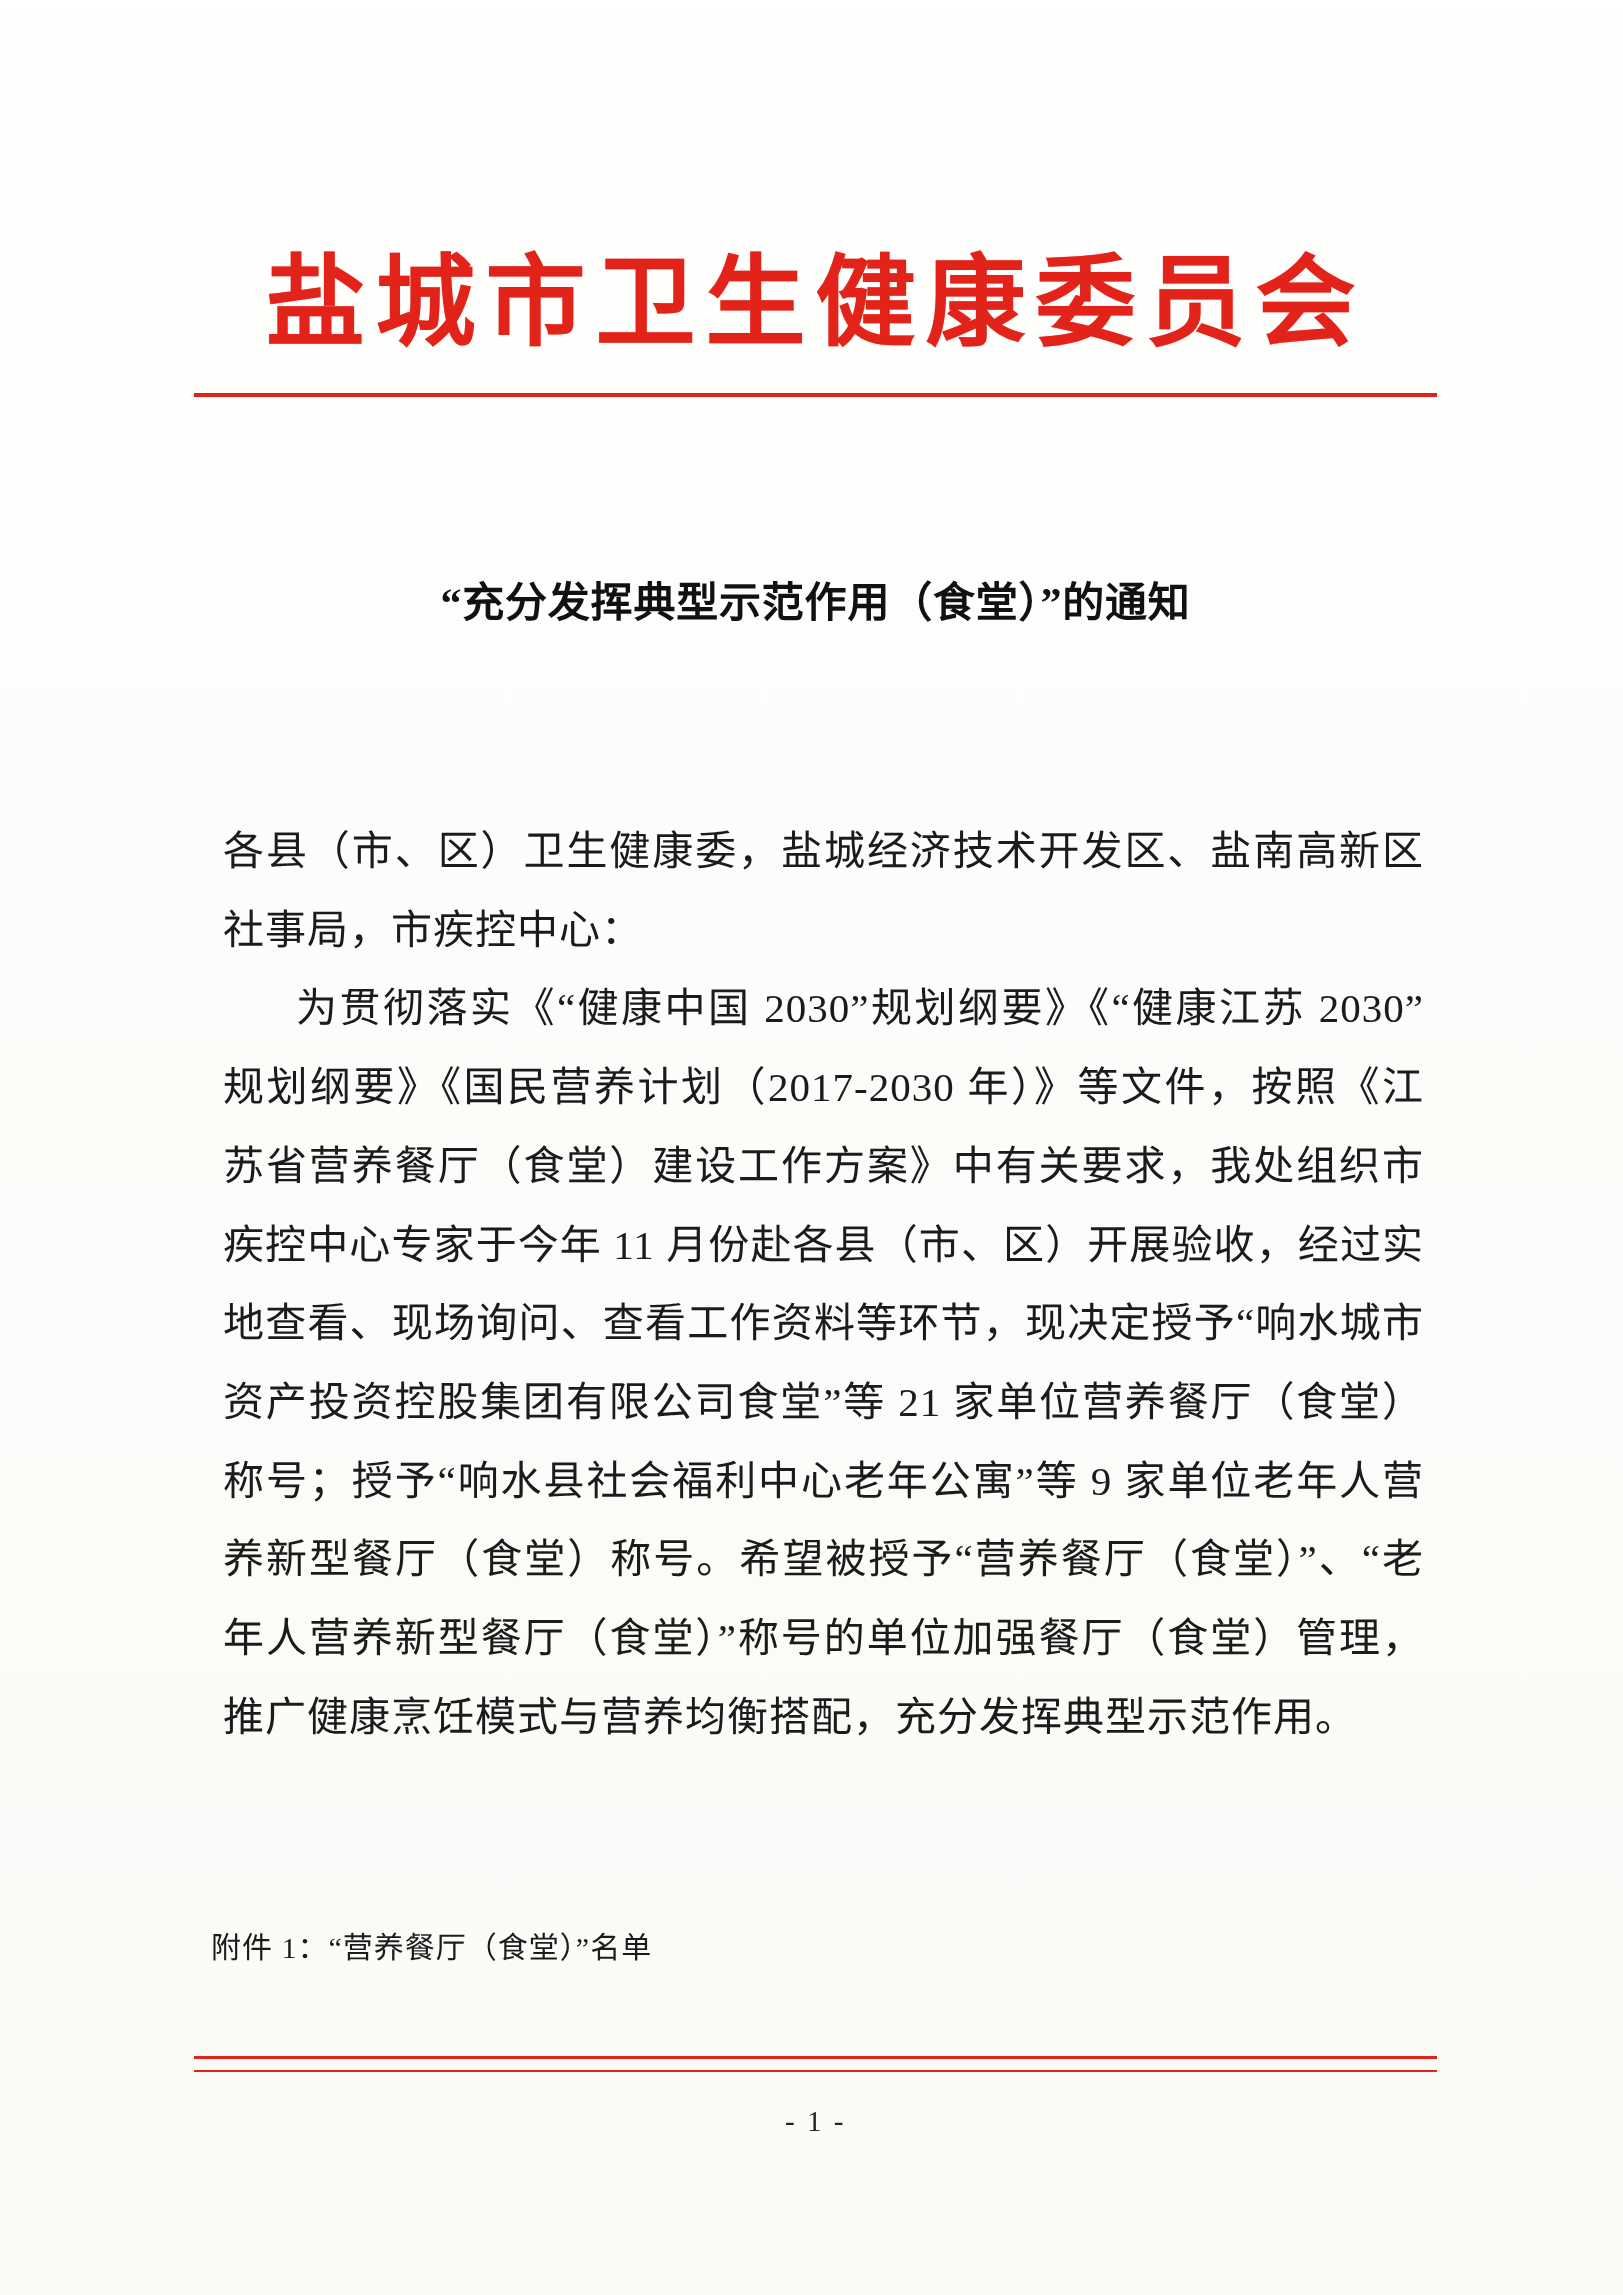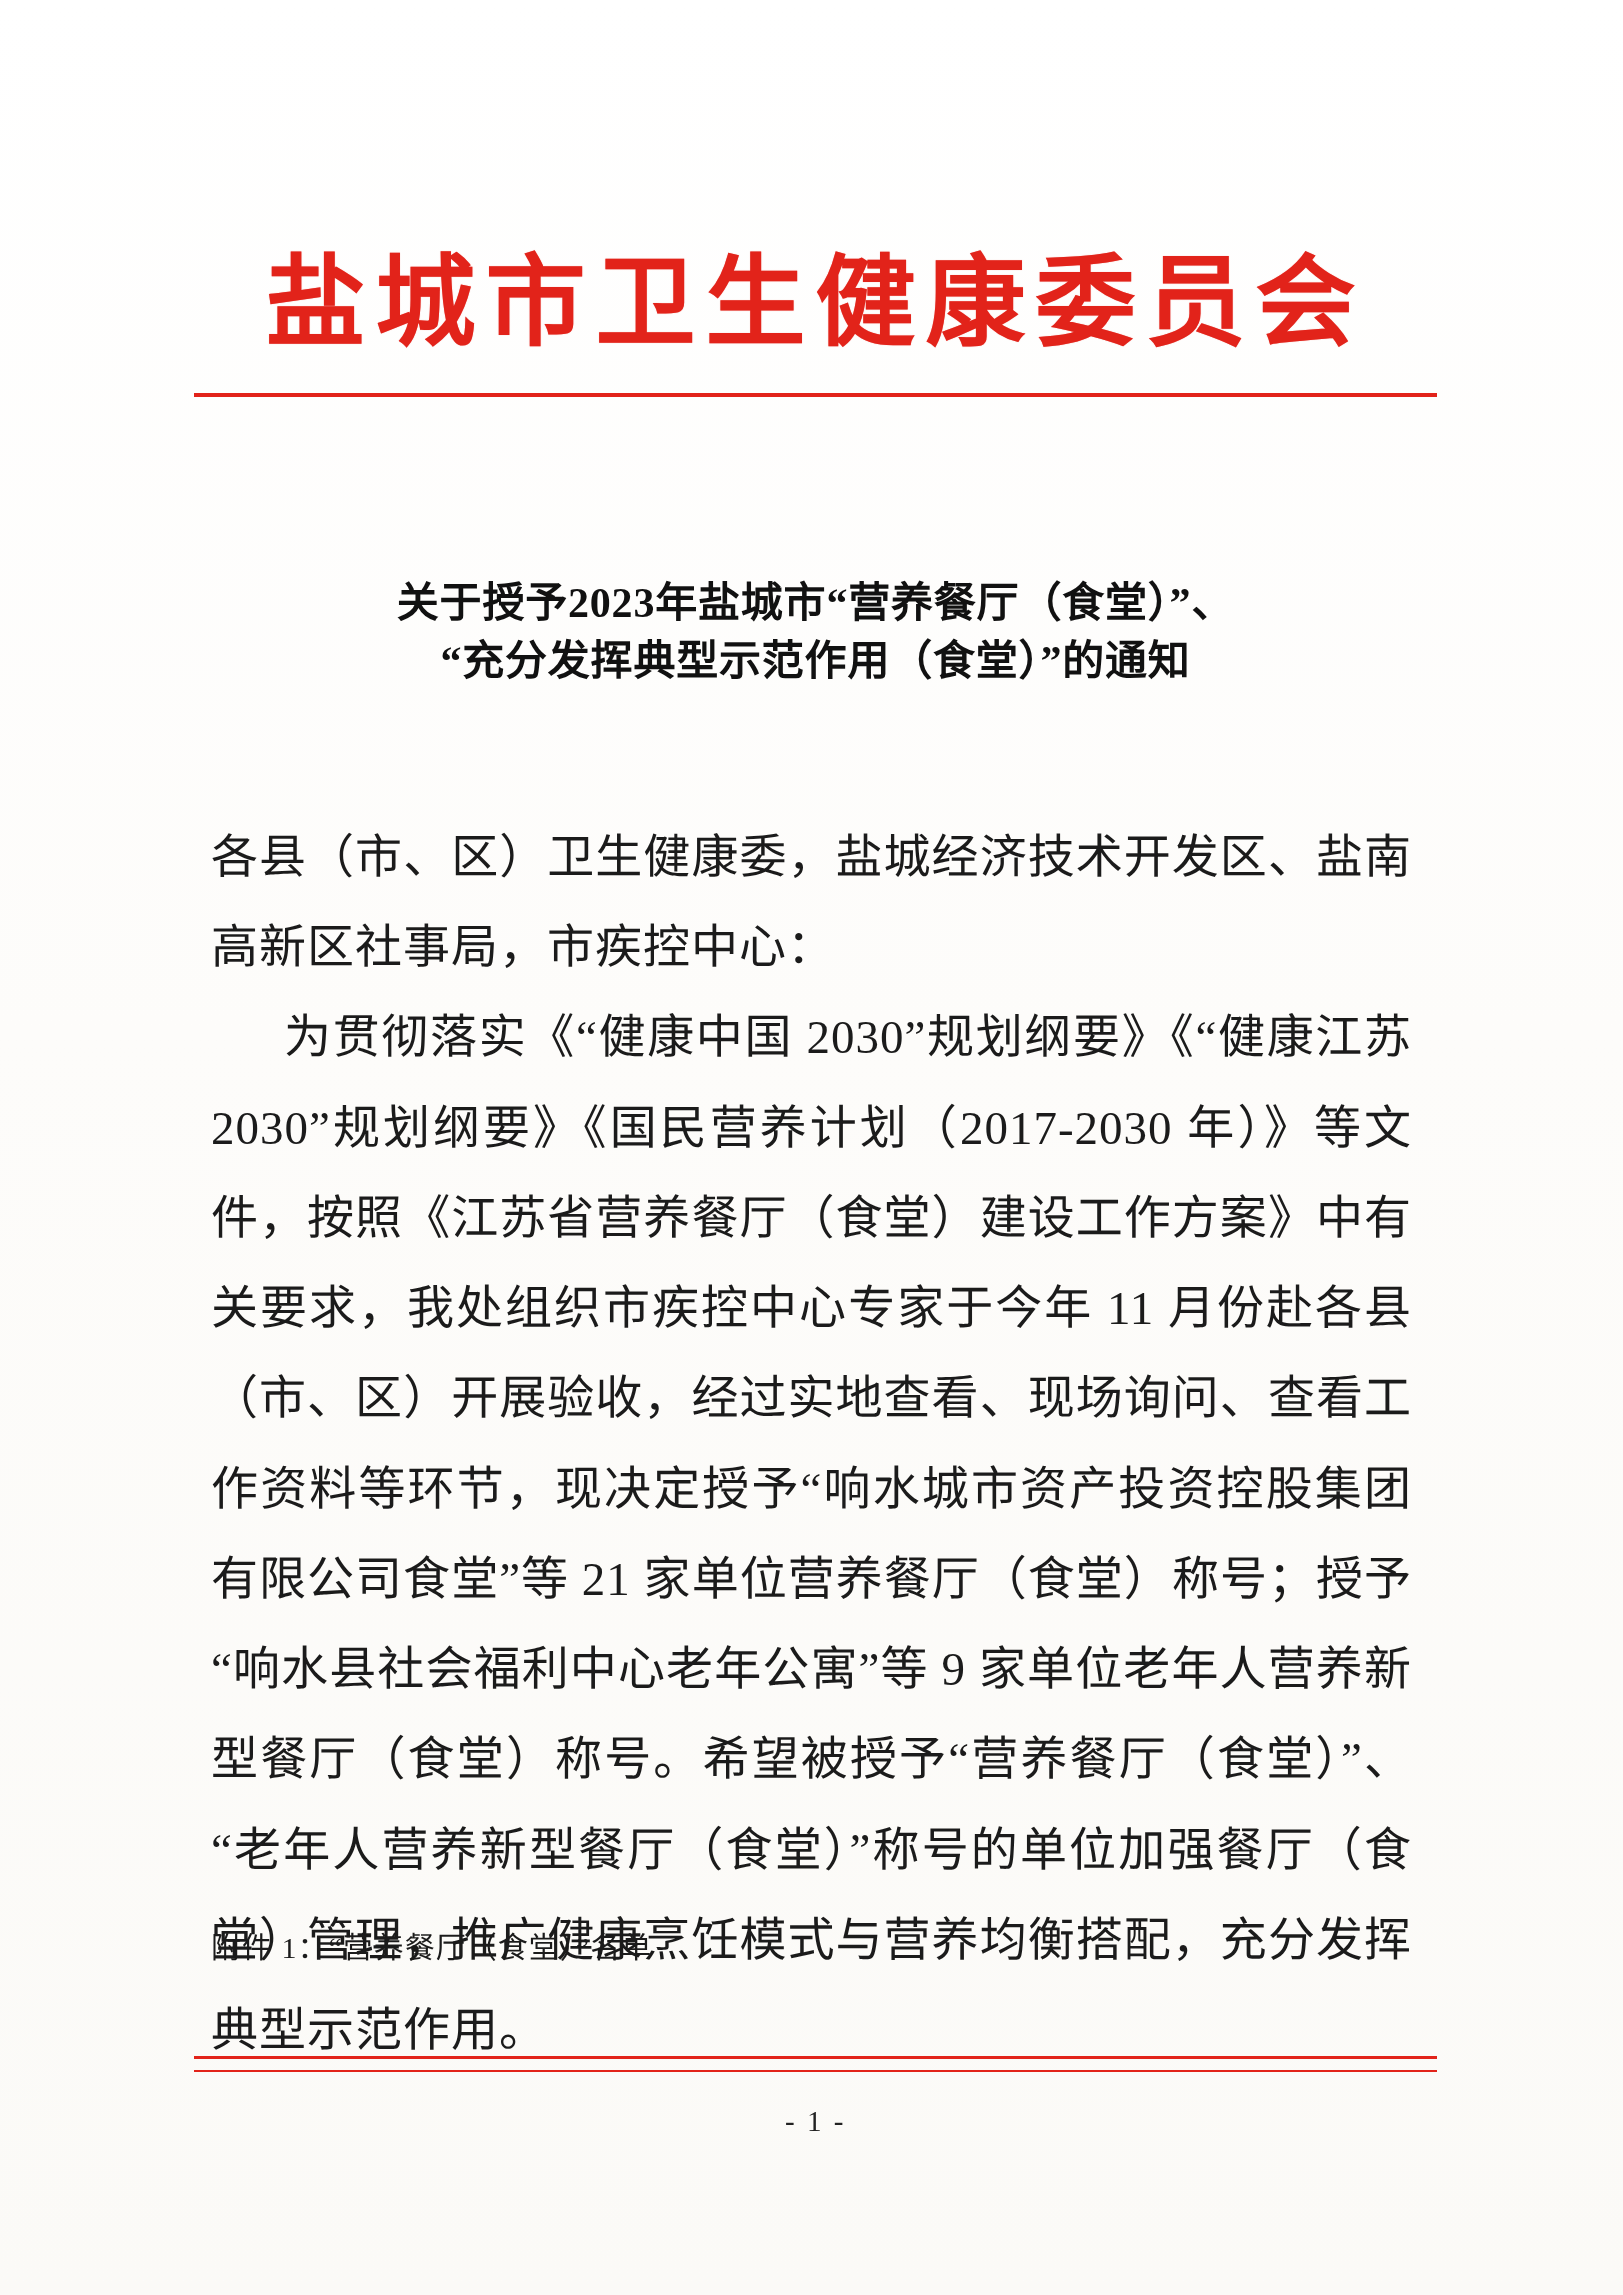--- a/index.html
+++ b/index.html
@@ -77,23 +77,23 @@
     line-height: 1.38;
     letter-spacing: 0.8px;
     color: #111111;
   }
   .doc-title .line2 { display: block; }
 
   
   .body-text {
     position: absolute;
     top: 812px;
-    left: 17px;
+    left: 29px;
     width: 1201px;
-    font-size: 47px;
+    font-size: 41px;
     line-height: 1.92;
     letter-spacing: 1px;
     color: #1b1b1b;
     text-align: justify;
     text-justify: inter-character;
   }
   .body-text p { margin: 0 0 0 0; }
   .body-text p.indent { text-indent: 73px; }
 
   .attachment {
@@ -141,21 +141,20 @@
   <div class="paper-tint"></div>
 
   <div class="content">
 
     <div class="masthead">
       <div class="masthead-title">盐城市卫生健康委员会</div>
       <div class="masthead-rule"></div>
     </div>
 
     <div class="doc-title">
-      <span>关于授予2023年盐城市“营养餐厅（食堂）”、</span>
       <span class="line2">“充分发挥典型示范作用（食堂）”的通知</span>
     </div>
 
     <div class="body-text">
       <p>各县（市、区）卫生健康委，盐城经济技术开发区、盐南高新区社事局，市疾控中心：</p>
       <p class="indent">为贯彻落实《“健康中国 2030”规划纲要》《“健康江苏 2030”规划纲要》《国民营养计划（2017-2030 年）》等文件，按照《江苏省营养餐厅（食堂）建设工作方案》中有关要求，我处组织市疾控中心专家于今年 11 月份赴各县（市、区）开展验收，经过实地查看、现场询问、查看工作资料等环节，现决定授予“响水城市资产投资控股集团有限公司食堂”等 21 家单位营养餐厅（食堂）称号；授予“响水县社会福利中心老年公寓”等 9 家单位老年人营养新型餐厅（食堂）称号。希望被授予“营养餐厅（食堂）”、“老年人营养新型餐厅（食堂）”称号的单位加强餐厅（食堂）管理，推广健康烹饪模式与营养均衡搭配，充分发挥典型示范作用。</p>
     </div>
 
     <div class="attachment">附件 1：“营养餐厅（食堂）”名单</div>
 

